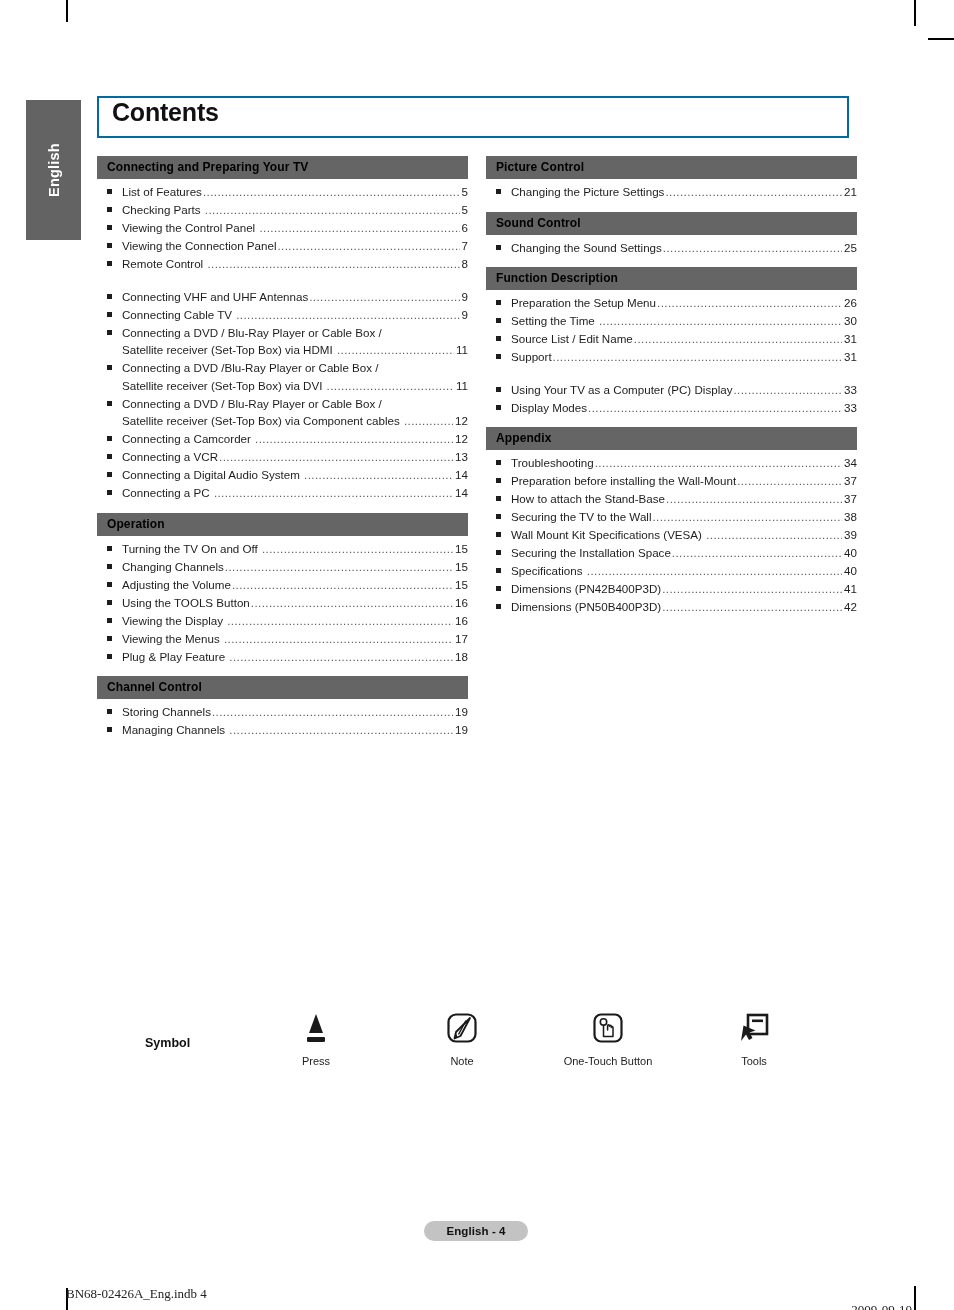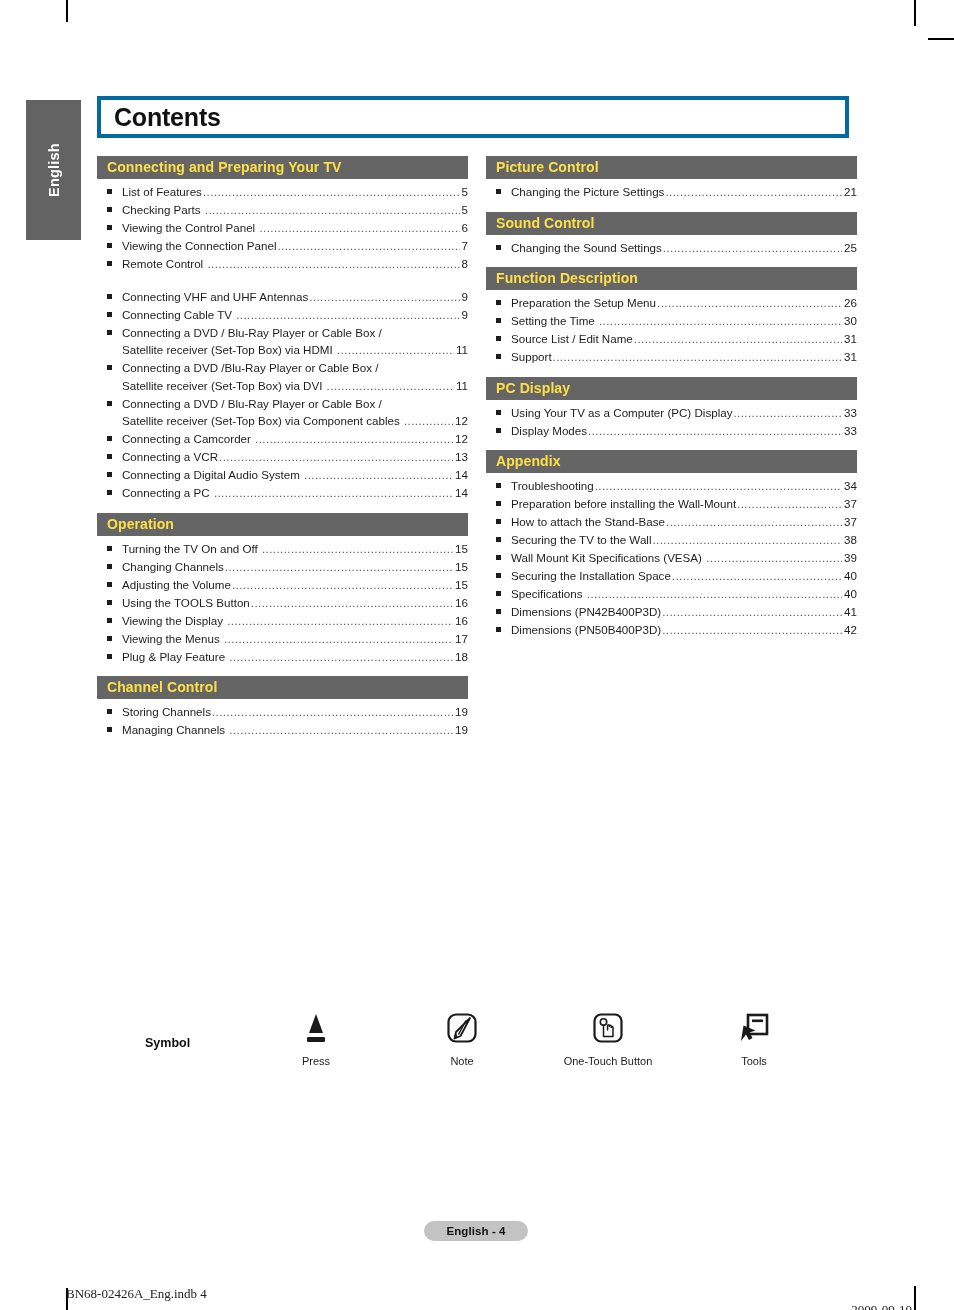--- a/index.html
+++ b/index.html
@@ -49,24 +49,24 @@
     letter-spacing: .2px;
   }
 
   
   .title-box {
     position: absolute;
     left: 97px;
     top: 96px;
     width: 752px;
     height: 42px;
-    border: 4px solid #0369a1;
+    border: 2px solid #0369a1;
     box-sizing: border-box;
     display: flex;
-    align-items: center;
+    align-items: flex-start;
   }
   .title-box h1 {
     margin: 0;
     padding-left: 13px;
     font-size: 25px;
     font-weight: bold;
     letter-spacing: -.2px;
     color: #111;
   }
 
@@ -82,22 +82,22 @@
     top: 0;
     width: 371px;
   }
   .col-left  { left: 0; }
   .col-right { left: 389px; }
 
   .section { margin-bottom: 11px; }
 
   .sec-head {
     background: #656565;
-    color: #fde047;
-    font-size: 14px;
+    color: #000000;
+    font-size: 12px;
     font-weight: bold;
     padding: 4px 0 4px 10px;
     line-height: 15px;
     letter-spacing: .1px;
   }
 
   ul.toc {
     list-style: none;
     margin: 0;
     padding: 4px 0 0 0;
@@ -503,21 +503,20 @@
             <span class="bullet"></span>
             <div class="entry-line">
               <span class="entry-text">Support</span>
               <span class="dots">............................................................................................................................................................................................................................</span>
               <span class="entry-page">31</span>
             </div>
           </li>
         </ul>
       </div>
       <div class="section">
-        <div class="sec-head">PC Display</div>
         <ul class="toc">
           <li>
             <span class="bullet"></span>
             <div class="entry-line">
               <span class="entry-text">Using Your TV as a Computer (PC) Display</span>
               <span class="dots">............................................................................................................................................................................................................................</span>
               <span class="entry-page">33</span>
             </div>
           </li>
           <li>

